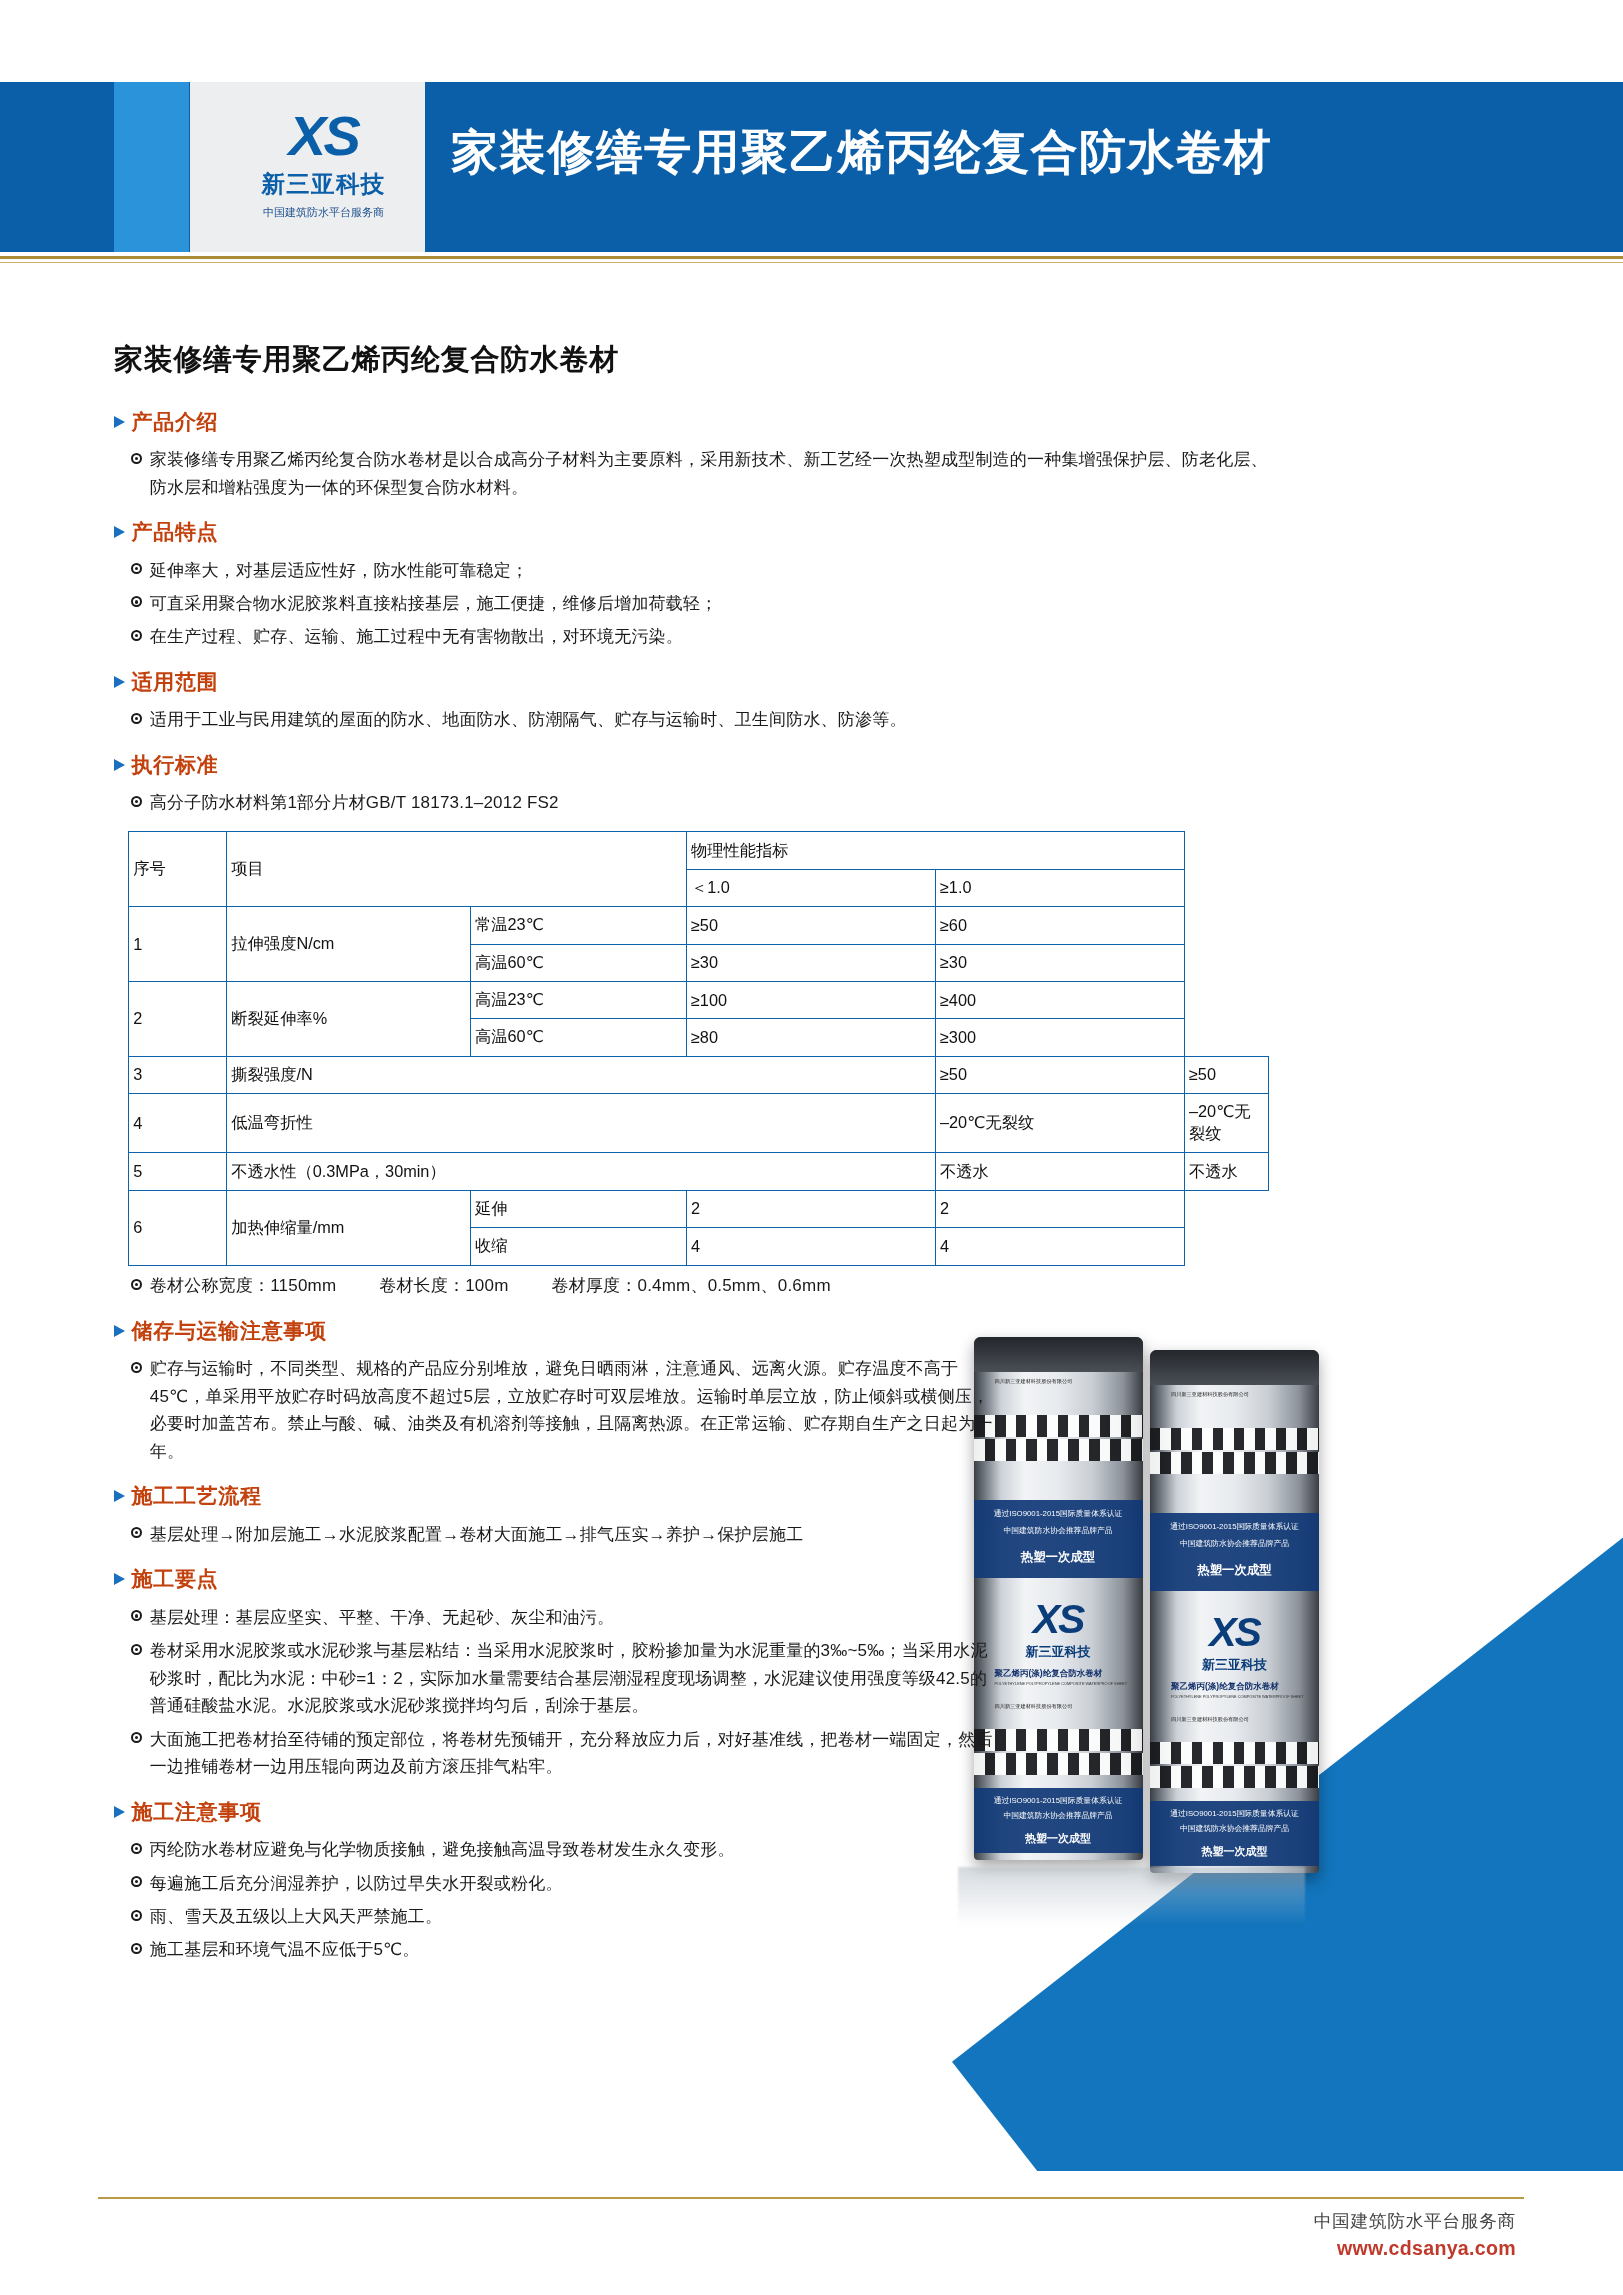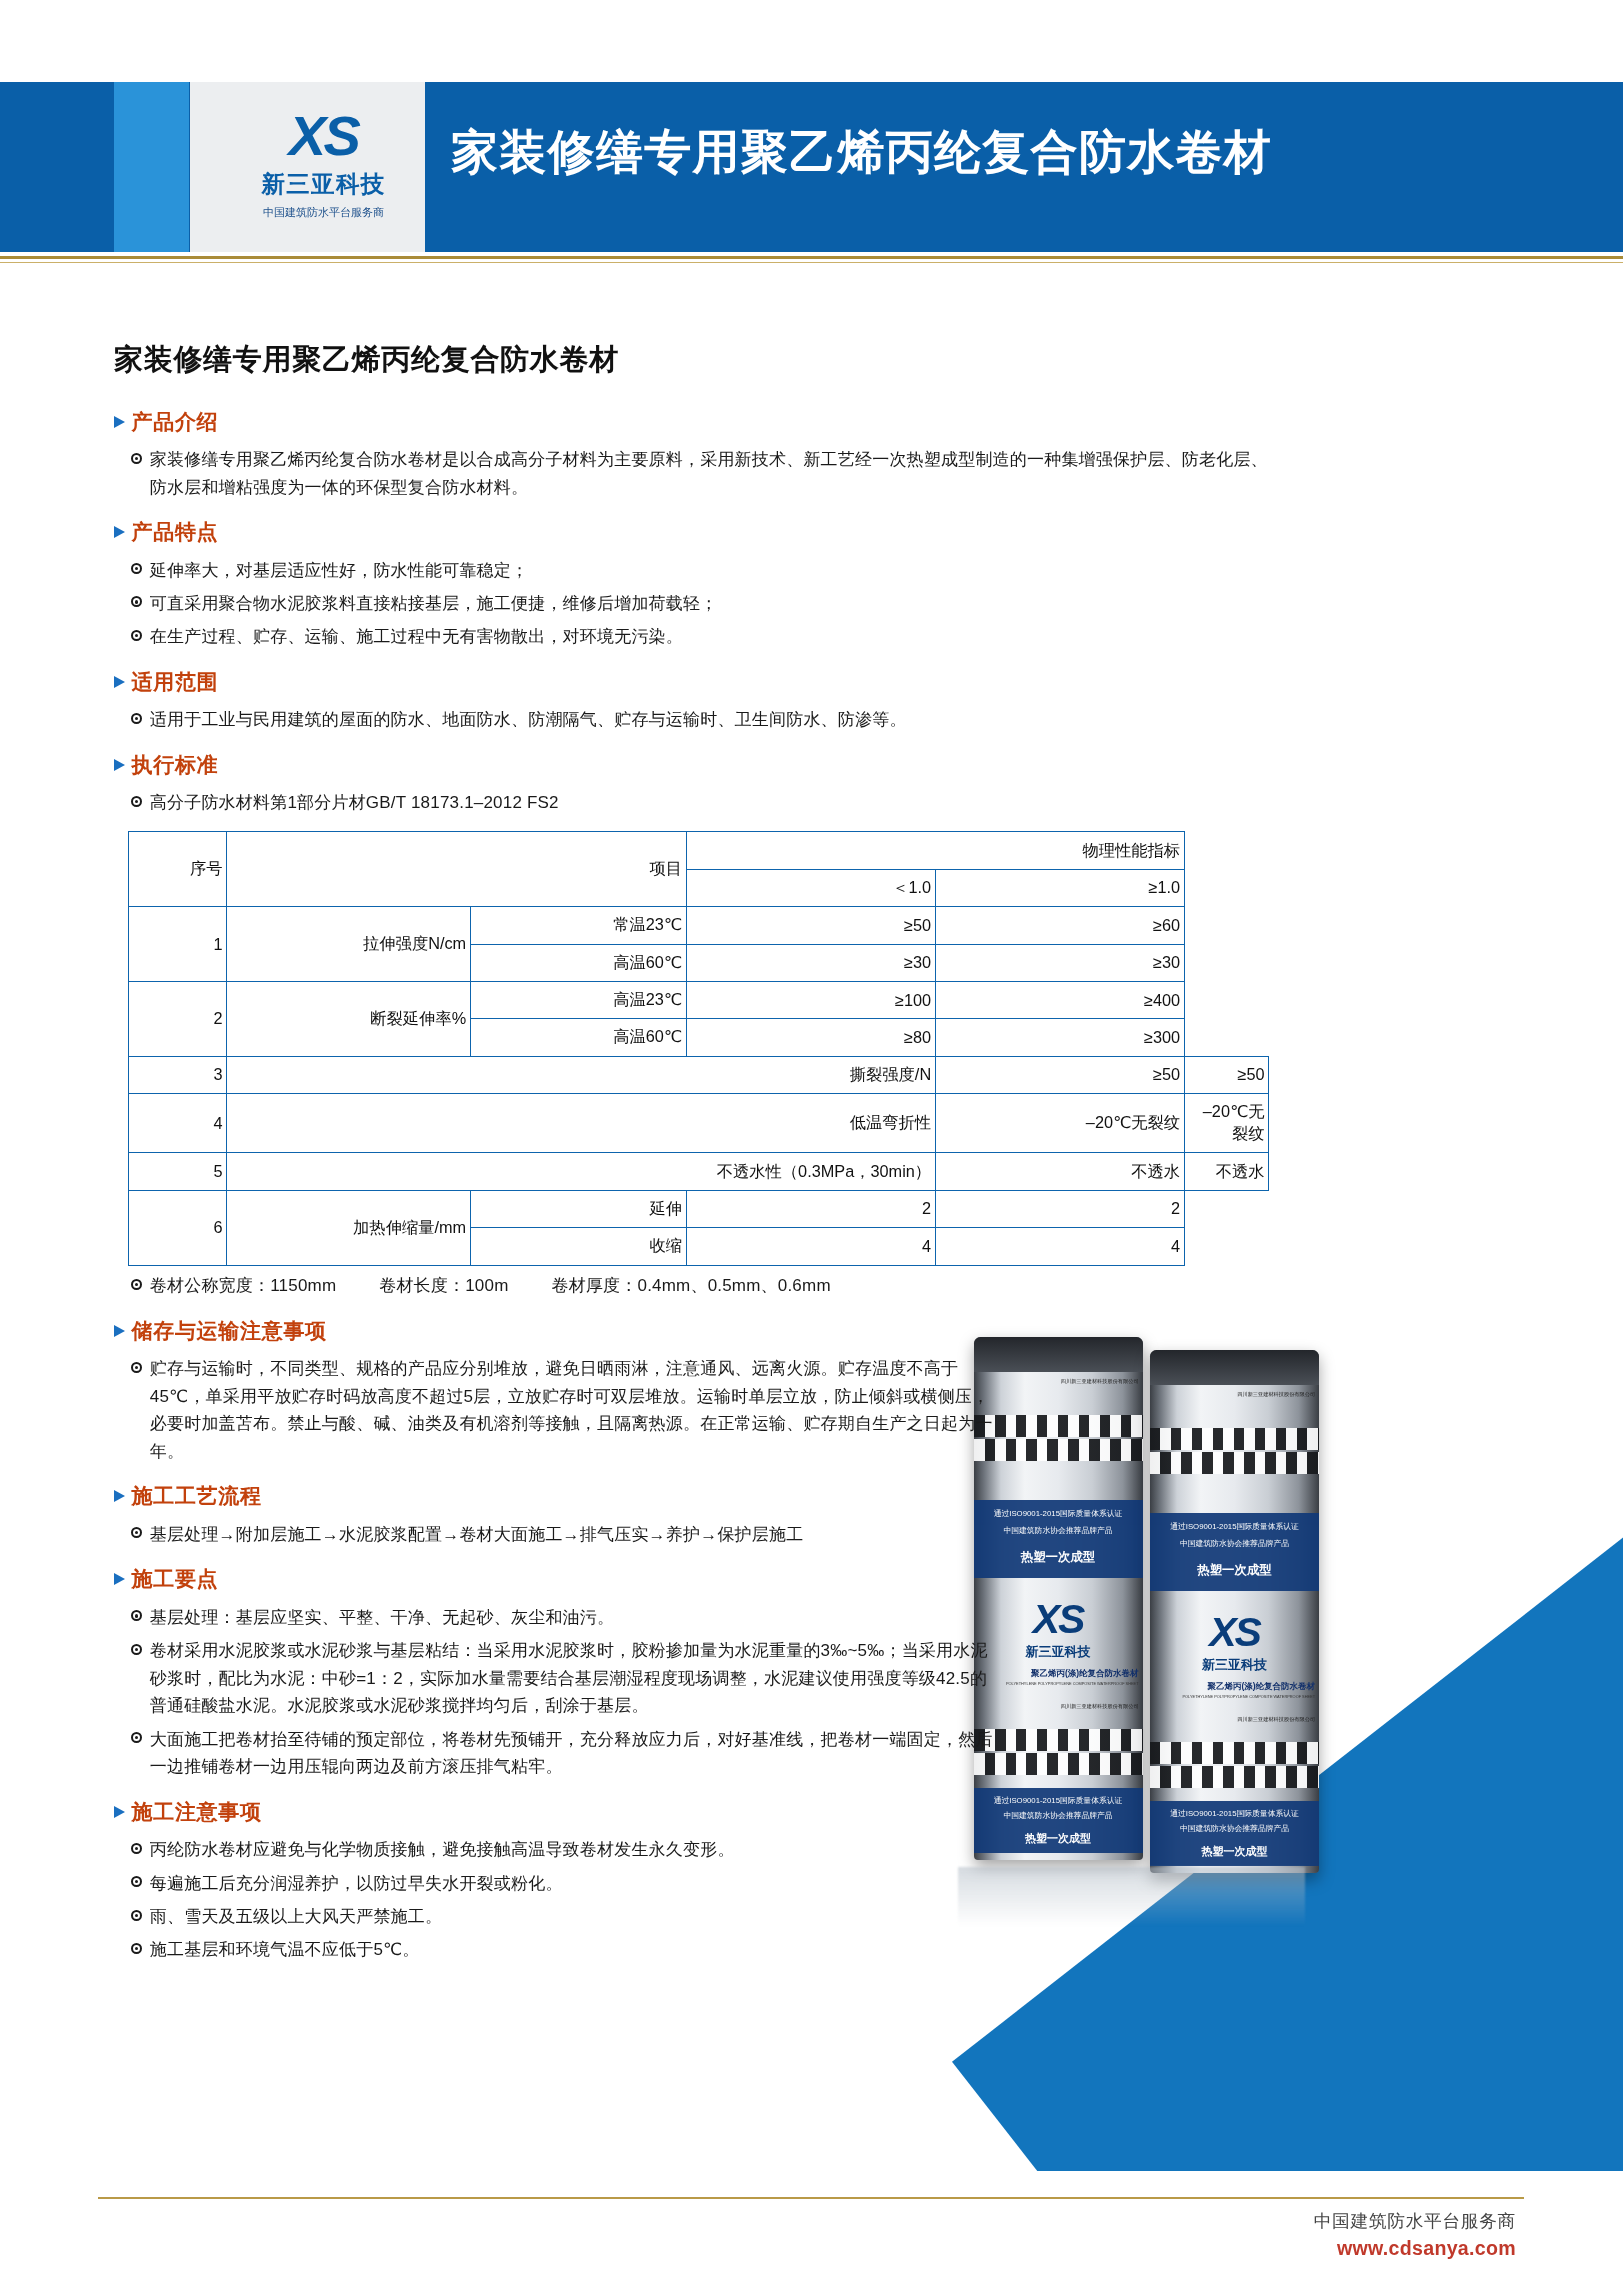--- a/index.html
+++ b/index.html
@@ -210,21 +210,21 @@
   }
   .roll-logo .x {
     font-size: 41px; font-weight: bold; font-style: italic; line-height: 1;
     letter-spacing: -2px;
   }
   .roll-logo .s {
     font-size: 13px; font-weight: bold; margin-top: 2.6px;
   }
   .roll-tiny {
     position: absolute; left: 21px; right: 3.9px;
-    font-size: 5.2px; color: #1c1c1c; line-height: 1.45; text-align: right;
+    font-size: 5.2px; color: #1c1c1c; line-height: 1.45; text-align: left;
   }
   .photo-reflection {
     position: absolute;
     left: 6.5px; top: 530px;
     width: 347px; height: 59px;
     background: linear-gradient(180deg, rgba(180,190,200,0.55), rgba(255,255,255,0));
     filter: blur(1.3px);
   }
 
   
@@ -292,21 +292,21 @@
   
   table.spec {
     border-collapse: collapse;
     width: 1141px;
     margin: 14.4px 0 6.5px 14.4px;
     font-size: 16.3px;
     color: #111;
   }
   table.spec td, table.spec th {
     border: 1.3px solid #0d64ad;
-    text-align: right;
+    text-align: left;
     padding: 7.2px 3.9px;
     font-weight: normal;
     margin-left: 32px;
   }
   table.spec .tall { padding: 9.2px 3.9px; }
 
   
   .spec-line span { margin-right: 38px; text-align: center; }
 </style>
 </head>

